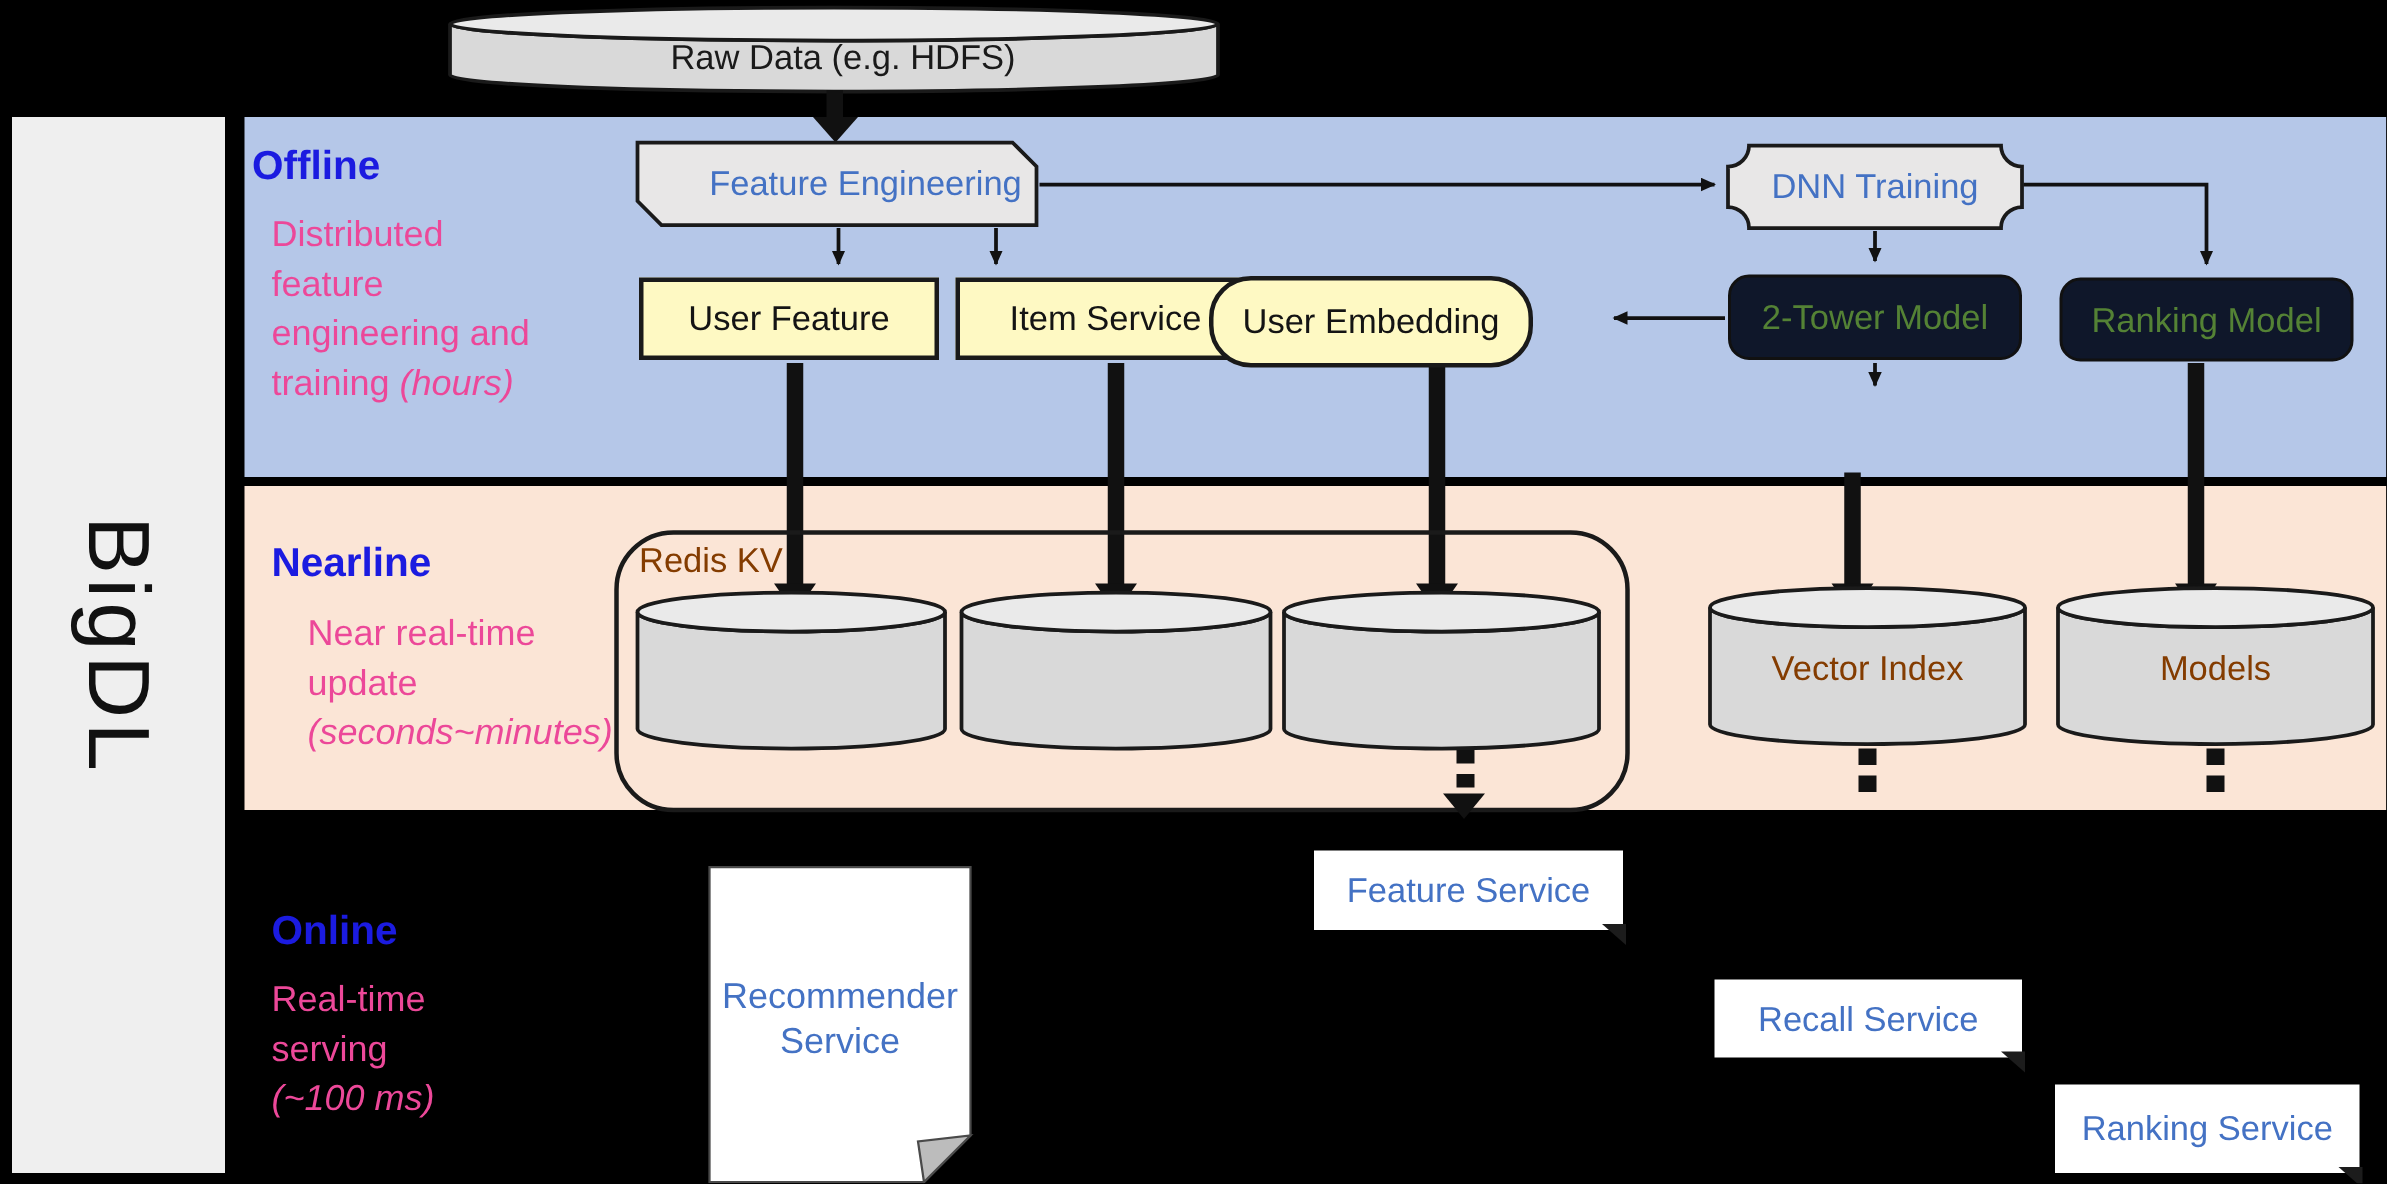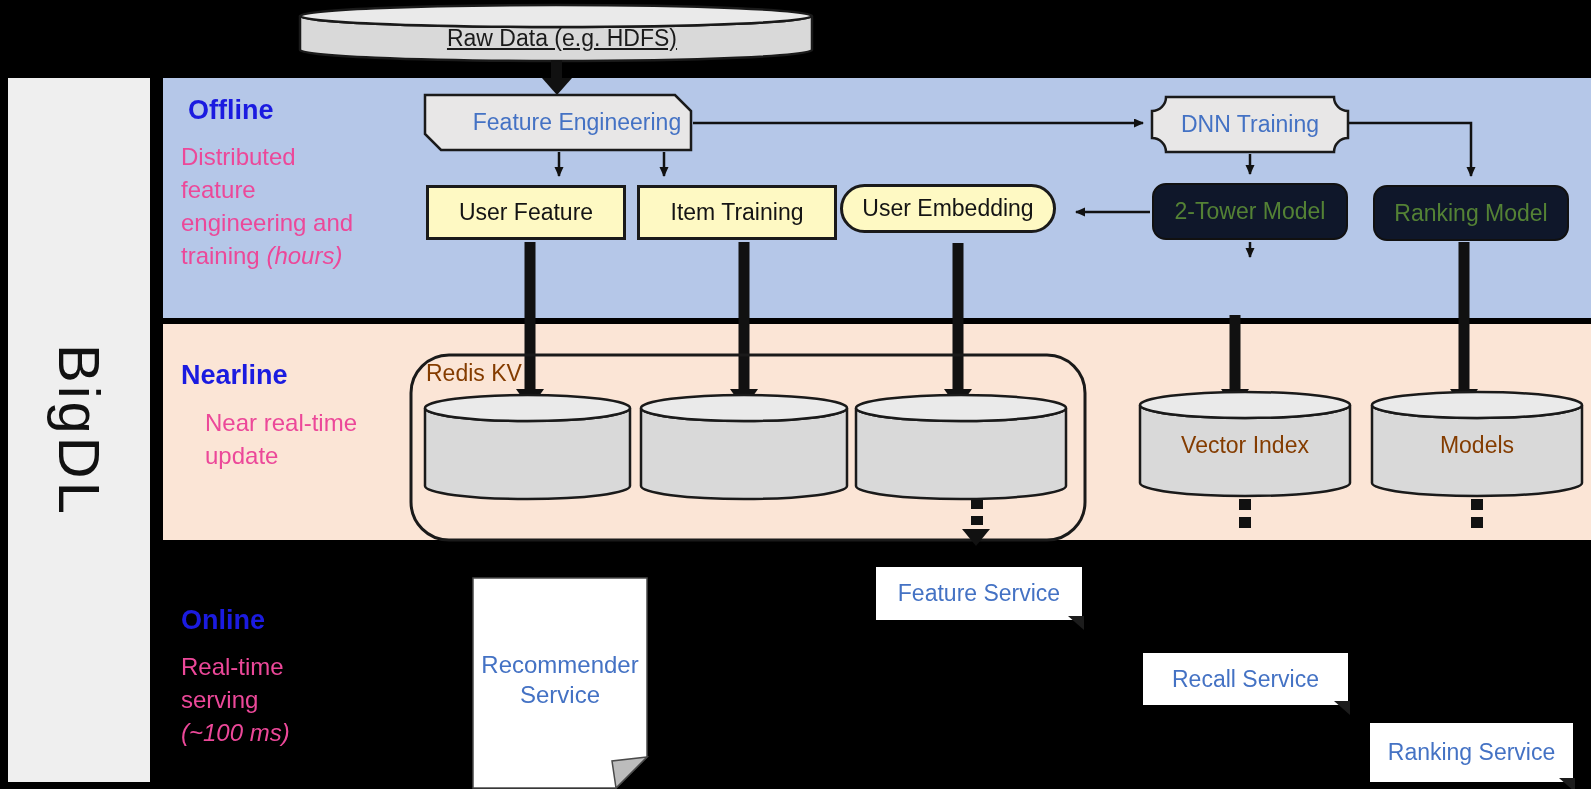--- a/index.html
+++ b/index.html
@@ -134,50 +134,51 @@
       <rect x="1471" y="499" width="12" height="11"></rect>
       <rect x="1471" y="517" width="12" height="11"></rect>
     </g>
 
     <g>
       <path d="M473,578 L647,578 L647,757 L616,788 L473,788 Z" fill="#ffffff" stroke="#4a4a4a" stroke-width="1.5"></path>
       <polygon points="647,757 616,788 612,761" fill="#bcbcbc" stroke="#4a4a4a" stroke-width="1.5"></polygon>
     </g>
   </svg>
 
-  <div class="abs band-title" style="left:188px;top:95px;">Offline</div>
+  <div class="abs band-title" style="left:168px;top:95px;">Offline</div>
   <div class="abs band-desc" style="left:181px;top:140px;">
     <div>Distributed</div>
     <div>feature</div>
     <div>engineering and</div>
     <div><span>training </span><span class="it">(hours)</span></div>
   </div>
 
   <div class="abs band-title" style="left:181px;top:360px;">Nearline</div>
   <div class="abs band-desc" style="left:181px;top:406px;margin-left:24px;">
     <div>Near real-time</div>
     <div>update</div>
+    <div class="it">(seconds~minutes)</div>
   </div>
 
   <div class="abs band-title" style="left:181px;top:605px;">Online</div>
   <div class="abs band-desc" style="left:181px;top:650px;">
     <div>Real-time</div>
     <div>serving</div>
     <div class="it">(~100 ms)</div>
   </div>
 
-  <div class="node shape-label" style="left:300px;top:20px;width:524px;height:36px;color:#1a1a1a;text-decoration:underline;">Raw Data (e.g. HDFS)</div>
+  <div class="node shape-label" style="left:300px;top:20px;width:524px;height:36px;color:#1a1a1a;">Raw Data (e.g. HDFS)</div>
 
   <div class="node shape-label" style="left:425px;top:95px;width:304px;height:55px;">Feature Engineering</div>
 
   <div class="node shape-label" style="left:1152px;top:97px;width:196px;height:55px;">DNN Training</div>
 
   <div class="node gray-node" style="left:426px;top:185px;width:200px;height:55px;">User Feature</div>
-  <div class="node gray-node" style="left:637px;top:185px;width:200px;height:55px;">Item Training</div>
-  <div class="node gray-node" style="left:840px;top:184px;width:216px;height:49px;border-radius:28px;">User Embedding</div>
+  <div class="node gray-node" style="left:637px;top:185px;width:200px;height:55px;">Item Service</div>
+  <div class="node gray-node" style="left:806px;top:184px;width:216px;height:61px;border-radius:28px;">User Embedding</div>
 
   <div class="node round-node" style="left:1152px;top:183px;width:196px;height:57px;">2-Tower Model</div>
   <div class="node round-node" style="left:1373px;top:185px;width:196px;height:56px;">Ranking Model</div>
 
   <div class="abs brown" style="left:426px;top:360px;font-size:23px;">Redis KV</div>
   <div class="node brown" style="left:1140px;top:425px;width:210px;height:40px;">Vector Index</div>
   <div class="node brown" style="left:1372px;top:425px;width:210px;height:40px;">Models</div>
 
   <div class="node shape-label" style="left:478px;top:640px;width:164px;height:80px;font-size:24px;line-height:30px;">Recommender Service</div>
 

